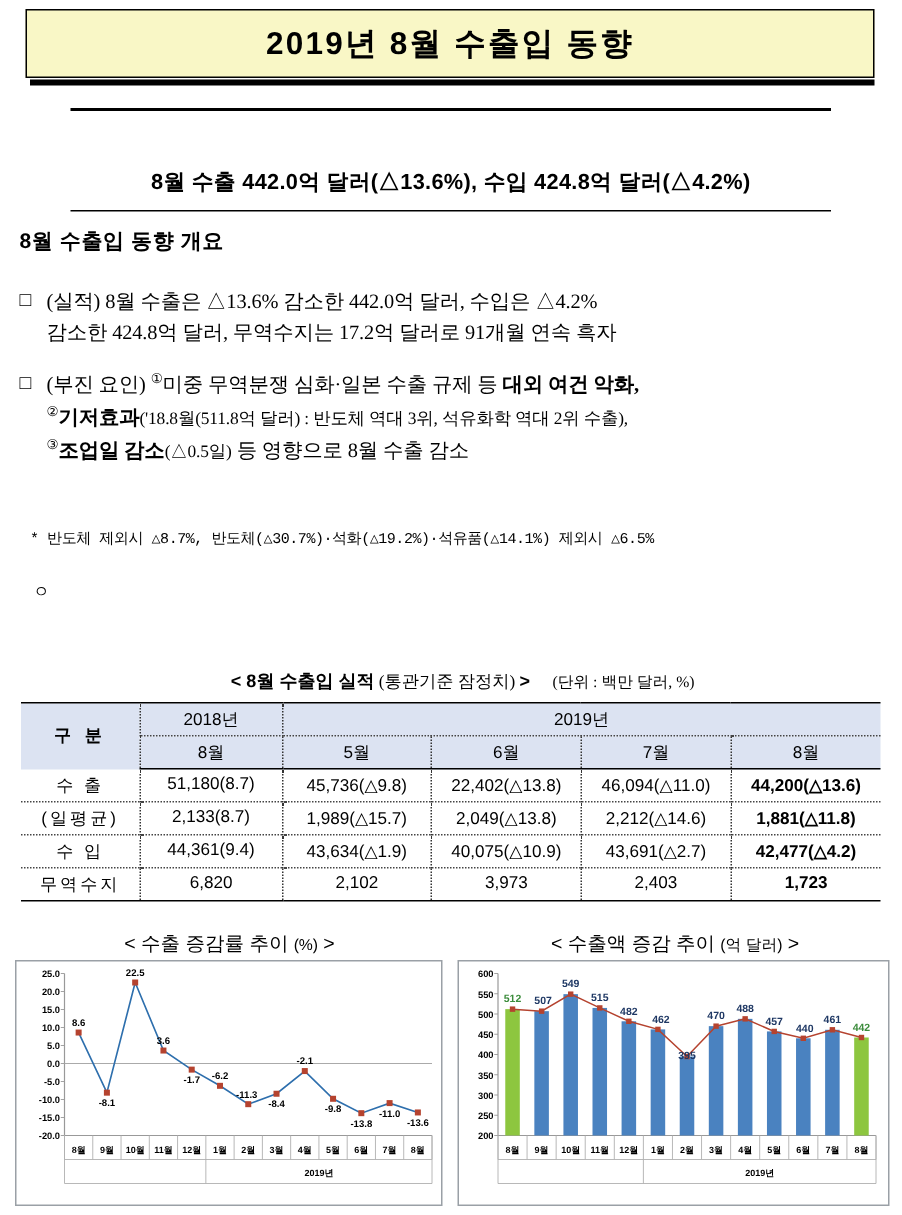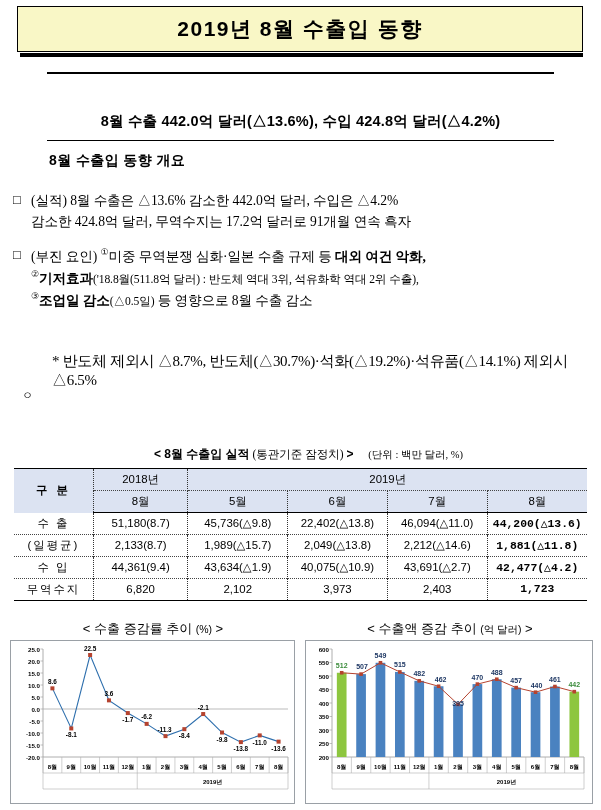--- a/index.html
+++ b/index.html
@@ -40,43 +40,42 @@
     letter-spacing:0.2px;
     margin-top:28px;
   }
 
   
   .sec-head{
     position:absolute; left:13px; top:152px;
     font-family:"Liberation Sans", sans-serif;
     font-weight:bold; font-size:14px;
     letter-spacing:0.4px;
-    margin-left:36px;
   }
 
   
   .body{ position:absolute; left:13px; top:190px; width:576px; }
   .para{ display:flex; margin-bottom:9px; }
   .bullet-sq{
     font-size:13px; line-height:1.55;
     width:18px; flex:0 0 18px;
   }
   .bullet-ci{
     font-size:11px; line-height:1.7;
     width:20px; flex:0 0 20px; padding-left:4px;
   }
   .ptext{ font-size:13.6px; line-height:1.56; letter-spacing:-0.1px; }
   .ptext b{ font-weight:bold; }
   .sm{ font-size:11.6px; }
   .circnum{ font-size:9px; vertical-align:super; }
 
   .footnote{
-    position:absolute; left:52px; top:352px;
-    font-family:Liberation Serif, serif;
-    font-size:15px;
+    position:absolute; left:20px; top:352px;
+    font-family:Liberation Mono, monospace;
+    font-size:10px;
     letter-spacing:-0.3px;
   }
 
   .para2{ position:absolute; left:18px; top:386px; width:572px; display:flex; }
 
   
   .tbl-cap{
     position:absolute; left:0; top:446px; width:601px;
     text-align:center;
     font-size:11.5px;
@@ -100,21 +99,21 @@
     height:21px;
   }
   table.data thead th{ background:#DCE3F2; font-weight:normal; }
   .th-gubun{ font-weight:bold !important; letter-spacing:3px; }
   .topline td, .topline th{ border-top:1.6px solid #000; }
   .botline td{ border-bottom:1.6px solid #000; }
   .midline th{ border-bottom:1.6px solid #000; }
   .dotrow td{ border-top:1px dotted #444; }
   .yearcell{ border-bottom:1px dotted #444; }
   .rowlbl{ font-weight:normal; letter-spacing:2px; }
-  .bold{ font-weight:bold;font-family:Liberation Mono, monospace; }
+  .bold{ font-weight:bold; }
   .edge-l{ border-left:none !important; }
   .edge-r{ border-right:none !important; }
 
   
   .chart-title{
     position:absolute;
     font-family:"Liberation Sans", sans-serif;
     font-size:12.5px;
     text-align:center;
   }

